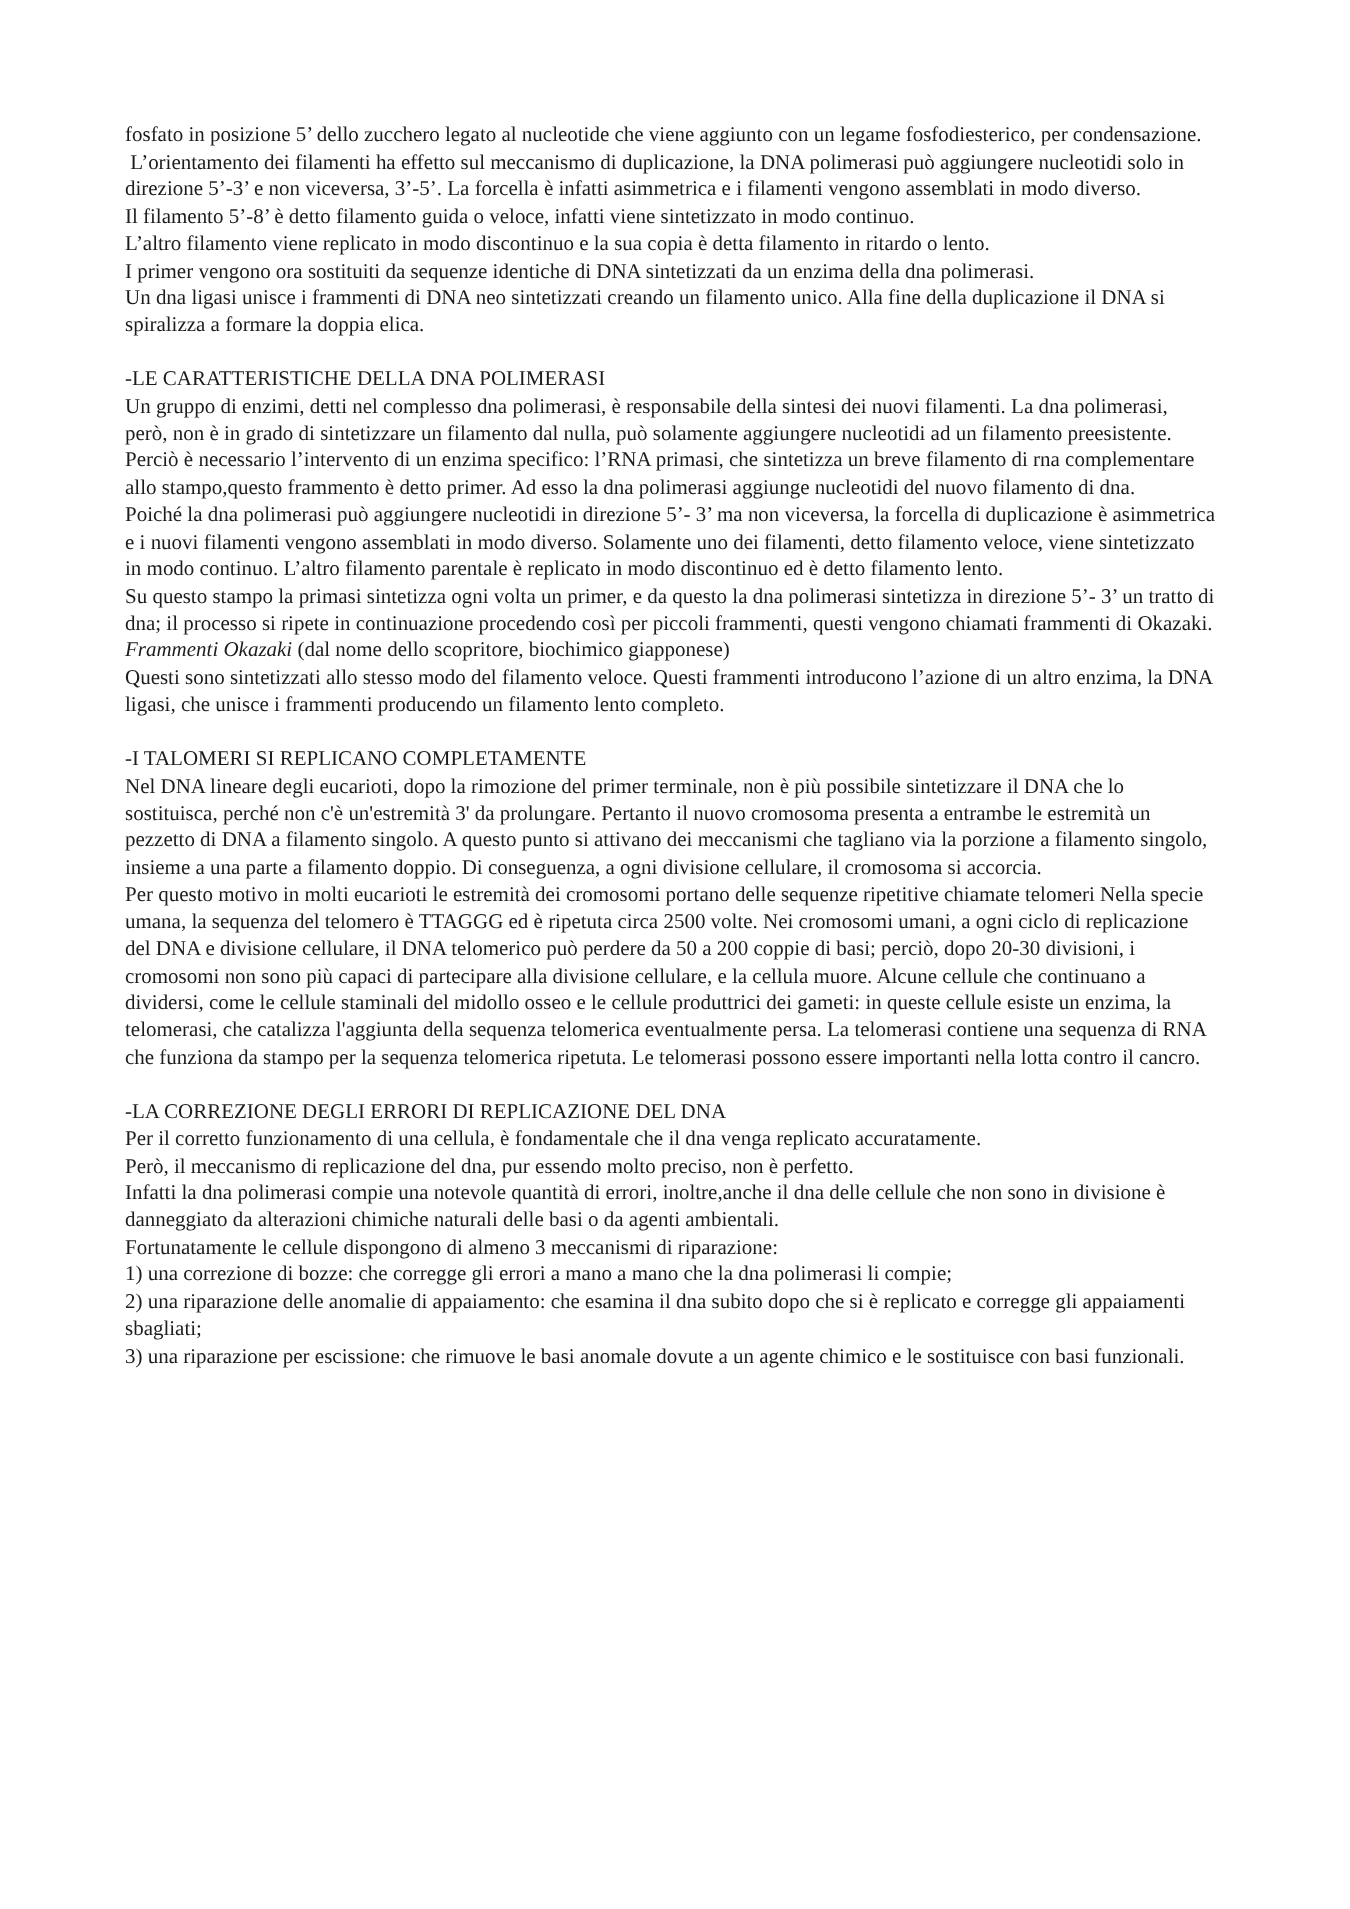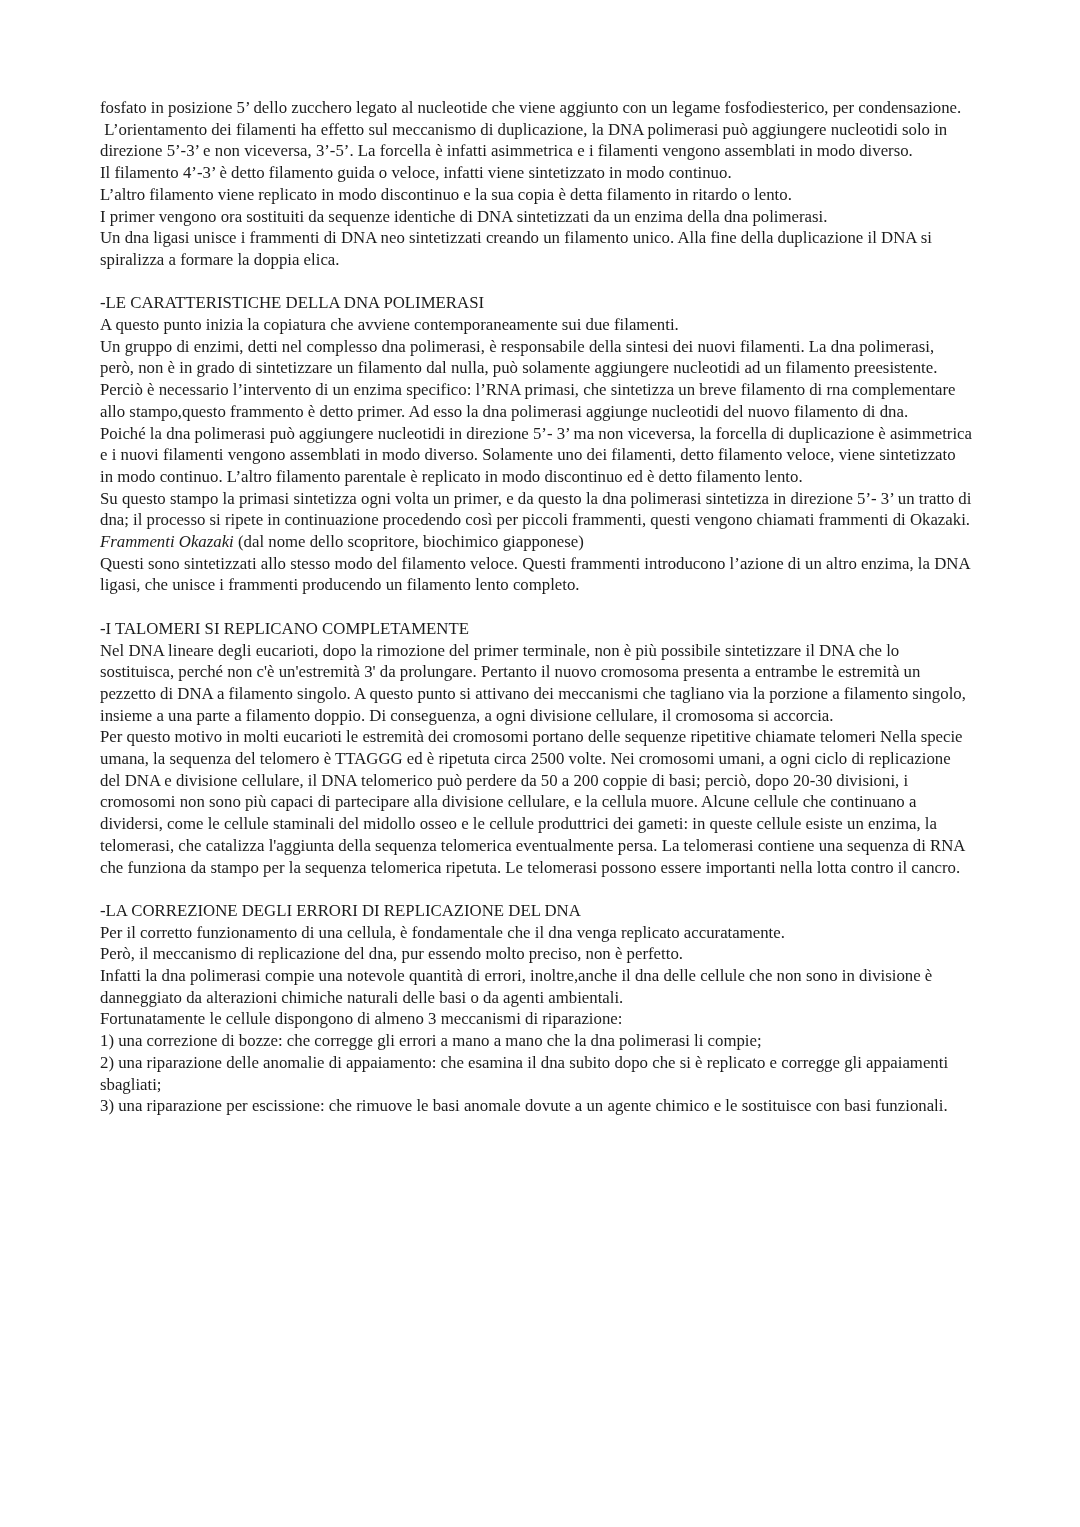--- a/index.html
+++ b/index.html
@@ -34,29 +34,28 @@
   .it { }
 </style>
 </head>
 <body>
 
 <main class="page">
 
   <section class="sect">
     <p class="para">fosfato in posizione 5’ dello zucchero legato al nucleotide che viene aggiunto con un legame fosfodiesterico, per condensazione.</p>
     <p class="para"> L’orientamento dei filamenti ha effetto sul meccanismo di duplicazione, la DNA polimerasi può aggiungere nucleotidi solo in direzione 5’-3’ e non viceversa, 3’-5’. La forcella è infatti asimmetrica e i filamenti vengono assemblati in modo diverso.</p>
-    <p class="para">Il filamento 4’-3’ è detto filamento guida o veloce, infatti viene sintetizzato in modo continuo.</p>
+    <p class="para">Il filamento 5’-8’ è detto filamento guida o veloce, infatti viene sintetizzato in modo continuo.</p>
     <p class="para">L’altro filamento viene replicato in modo discontinuo e la sua copia è detta filamento in ritardo o lento.</p>
     <p class="para">I primer vengono ora sostituiti da sequenze identiche di DNA sintetizzati da un enzima della dna polimerasi.</p>
     <p class="para">Un dna ligasi unisce i frammenti di DNA neo sintetizzati creando un filamento unico. Alla fine della duplicazione il DNA si spiralizza a formare la doppia elica.</p>
   </section>
 
   <section class="sect gap">
     <h2 class="heading">-LE CARATTERISTICHE DELLA DNA POLIMERASI</h2>
-    <p class="para">A questo punto inizia la copiatura che avviene contemporaneamente sui due filamenti.</p>
     <p class="para">Un gruppo di enzimi, detti nel complesso dna polimerasi, è responsabile della sintesi dei nuovi filamenti. La dna polimerasi, però, non è in grado di sintetizzare un filamento dal nulla, può solamente aggiungere nucleotidi ad un filamento preesistente. Perciò è necessario l’intervento di un enzima specifico: l’RNA primasi, che sintetizza un breve filamento di rna complementare allo stampo,questo frammento è detto primer. Ad esso la dna polimerasi aggiunge nucleotidi del nuovo filamento di dna.</p>
     <p class="para">Poiché la dna polimerasi può aggiungere nucleotidi in direzione 5’- 3’ ma non viceversa, la forcella di duplicazione è asimmetrica e i nuovi filamenti vengono assemblati in modo diverso. Solamente uno dei filamenti, detto filamento veloce, viene sintetizzato in modo continuo. L’altro filamento parentale è replicato in modo discontinuo ed è detto filamento lento.</p>
     <p class="para"><span>Su questo stampo la primasi sintetizza ogni volta un primer, e da questo la dna polimerasi sintetizza in direzione 5’- 3’ un tratto di dna; il processo si ripete in continuazione procedendo così per piccoli frammenti, questi vengono chiamati frammenti di Okazaki. </span><em class="it">Frammenti Okazaki</em><span> (dal nome dello scopritore, biochimico giapponese)</span></p>
     <p class="para">Questi sono sintetizzati allo stesso modo del filamento veloce. Questi frammenti introducono l’azione di un altro enzima, la DNA ligasi, che unisce i frammenti producendo un filamento lento completo.</p>
   </section>
 
   <section class="sect gap">
     <h2 class="heading">-I TALOMERI SI REPLICANO COMPLETAMENTE</h2>
     <p class="para">Nel DNA lineare degli eucarioti, dopo la rimozione del primer terminale, non è più possibile sintetizzare il DNA che lo sostituisca, perché non c'è un'estremità 3' da prolungare. Pertanto il nuovo cromosoma presenta a entrambe le estremità un pezzetto di DNA a filamento singolo. A questo punto si attivano dei meccanismi che tagliano via la porzione a filamento singolo, insieme a una parte a filamento doppio. Di conseguenza, a ogni divisione cellulare, il cromosoma si accorcia.</p>
     <p class="para">Per questo motivo in molti eucarioti le estremità dei cromosomi portano delle sequenze ripetitive chiamate telomeri Nella specie umana, la sequenza del telomero è TTAGGG ed è ripetuta circa 2500 volte. Nei cromosomi umani, a ogni ciclo di replicazione del DNA e divisione cellulare, il DNA telomerico può perdere da 50 a 200 coppie di basi; perciò, dopo 20-30 divisioni, i cromosomi non sono più capaci di partecipare alla divisione cellulare, e la cellula muore. Alcune cellule che continuano a dividersi, come le cellule staminali del midollo osseo e le cellule produttrici dei gameti: in queste cellule esiste un enzima, la telomerasi, che catalizza l'aggiunta della sequenza telomerica eventualmente persa. La telomerasi contiene una sequenza di RNA che funziona da stampo per la sequenza telomerica ripetuta. Le telomerasi possono essere importanti nella lotta contro il cancro.</p>

